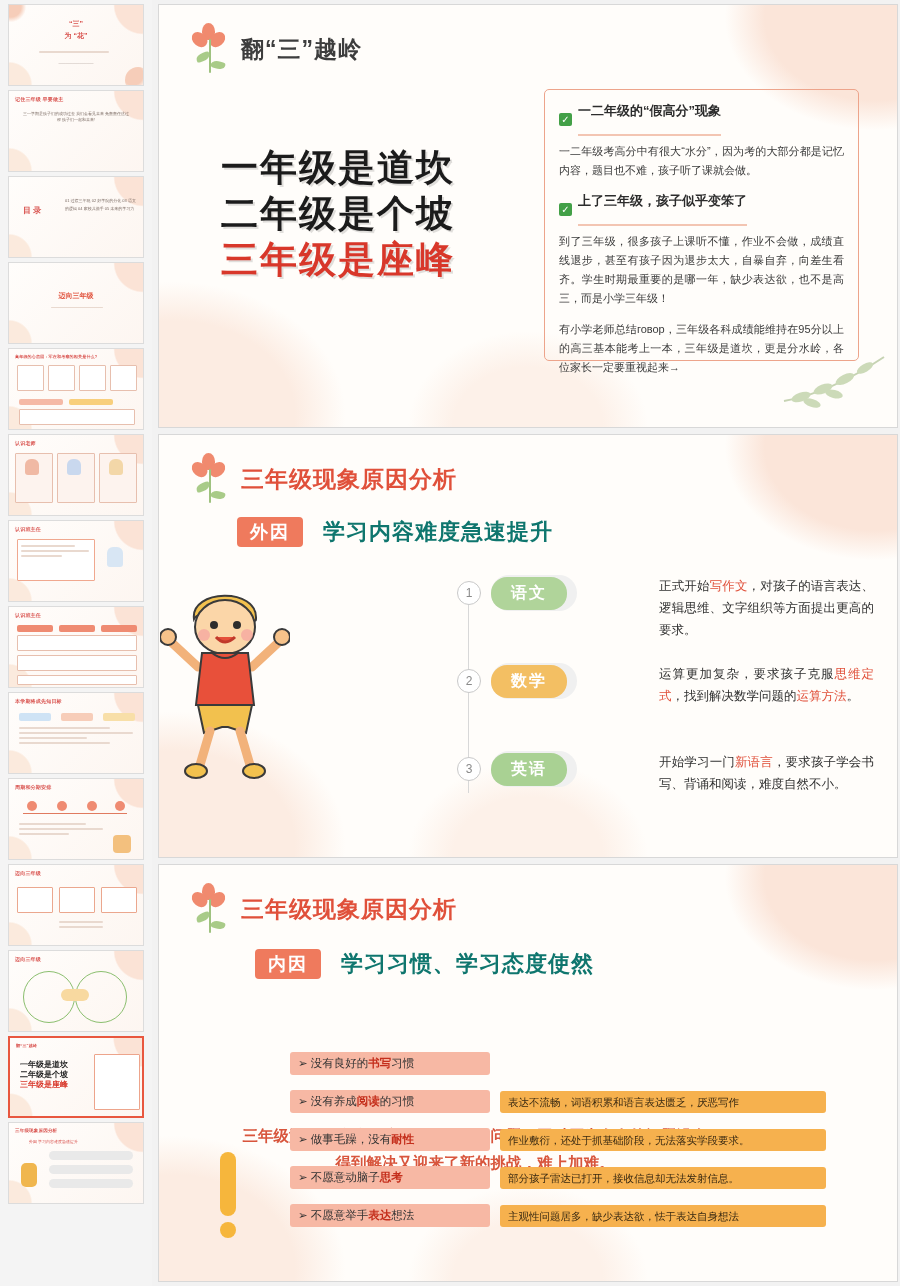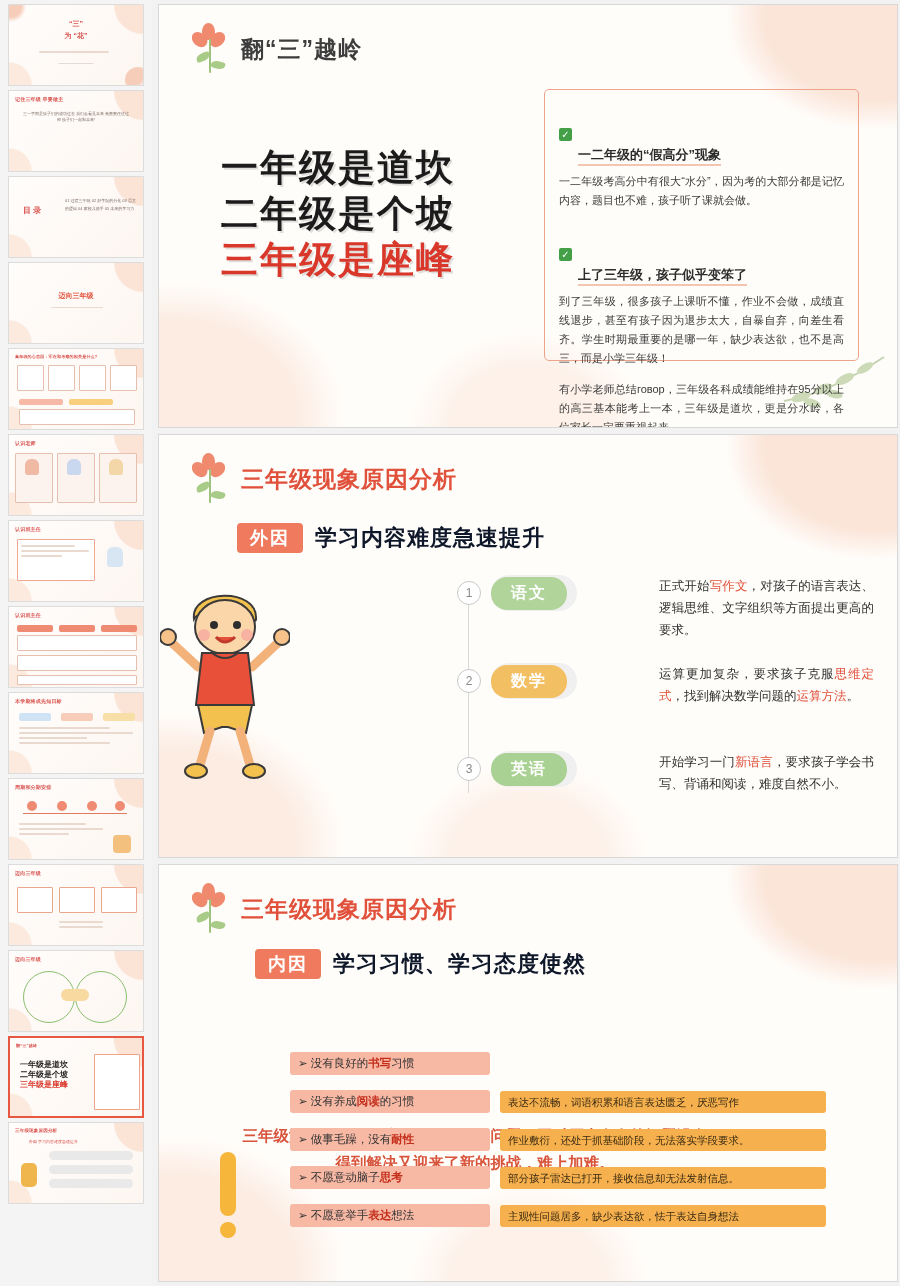--- a/index.html
+++ b/index.html
@@ -139,38 +139,38 @@
     padding: 12px 14px;
   }
   .chk-row { display: flex; align-items: center; margin-bottom: 6px; }
   .chk {
     width: 13px; height: 13px; background: #43a047; color: #fff;
     font-size: 10px; line-height: 13px; text-align: center;
     border-radius: 2px; margin-right: 6px; flex: 0 0 auto;
   }
   .chk-label {
     font-size: 13px; font-weight: bold; color: #2c2c2c;
-    border-bottom: 2px solid #f3c5b2; padding-bottom: 0; margin-top: 44px;
+    border-bottom: 2px solid #f3c5b2; padding-bottom: 14px;
   }
   .para {
     font-size: 11px; line-height: 19px; color: #3a3a3a;
     margin: 6px 0 12px 0; text-align: justify;
   }
 
   
   .cause-row {
     position: absolute; display: flex; align-items: center;
   }
   .cause-tag {
     background: #ef7a5d; color: #fff; font-size: 18px; font-weight: bold;
     padding: 3px 13px; border-radius: 4px; letter-spacing: 2px;
   }
   .cause-text {
-    font-size: 22px; font-weight: bold; color: #0f172a;
-    margin-left: 12px; letter-spacing: 1px;
+    font-size: 22px; font-weight: bold; color: #0f766e;
+    margin-left: 20px; letter-spacing: 1px;
   }
 
   .subj-item {
     position: absolute; display: flex; align-items: center; left: 298px;
   }
   .num {
     width: 24px; height: 24px; border-radius: 50%; border: 1px solid #c9c9c9;
     color: #8a8a8a; font-size: 12px; line-height: 22px; text-align: center;
     background: #fff; flex: 0 0 auto;
   }
@@ -434,21 +434,21 @@
         <div class="pet" style="left:13px;top:0"></div>
         <div class="pet" style="left:4px;top:8px;transform:rotate(-50deg)"></div>
         <div class="pet" style="left:22px;top:8px;transform:rotate(50deg)"></div>
         <div class="stem"></div>
         <div class="lf" style="left:7px;top:30px;transform:rotate(-20deg)"></div>
         <div class="lf" style="left:22px;top:38px;transform:rotate(18deg)"></div>
       </div>
       <div class="s-title red">三年级现象原因分析</div>
     </div>
 
-    <div class="cause-row" style="left:78px;top:88px">
+    <div class="cause-row" style="left:78px;top:82px">
       <div class="cause-tag">外因</div>
       <div class="cause-text">学习内容难度急速提升</div>
     </div>
 
     <div class="track" style="top:152px;height:206px"></div>
 
     <div class="subj-item" style="top:140px">
       <div class="num">1</div>
       <div class="subj-pill-wrap">
         <div class="subj-pill">语文</div>

